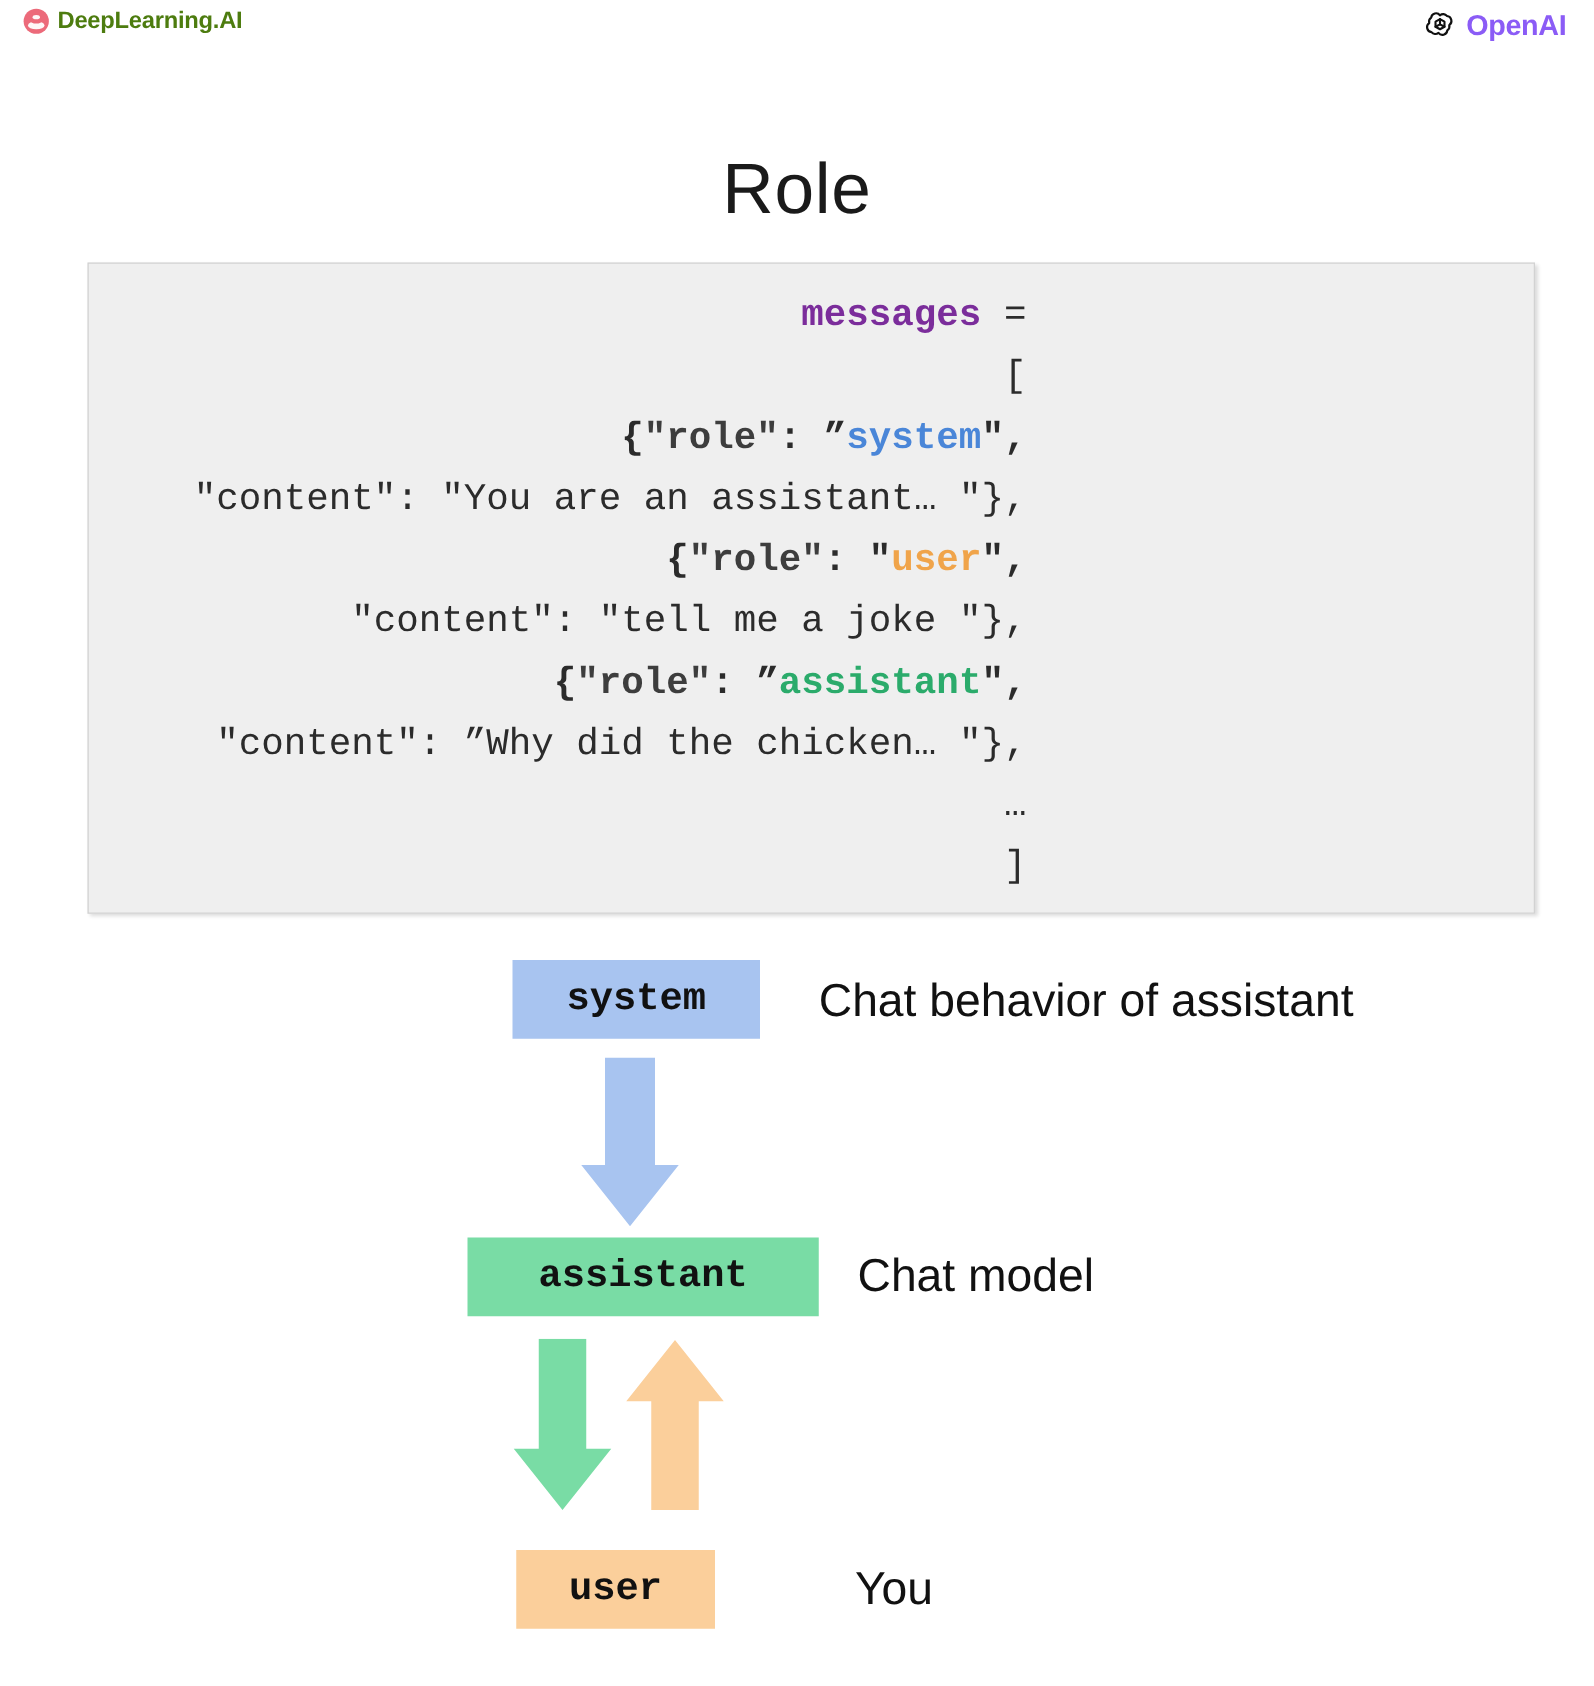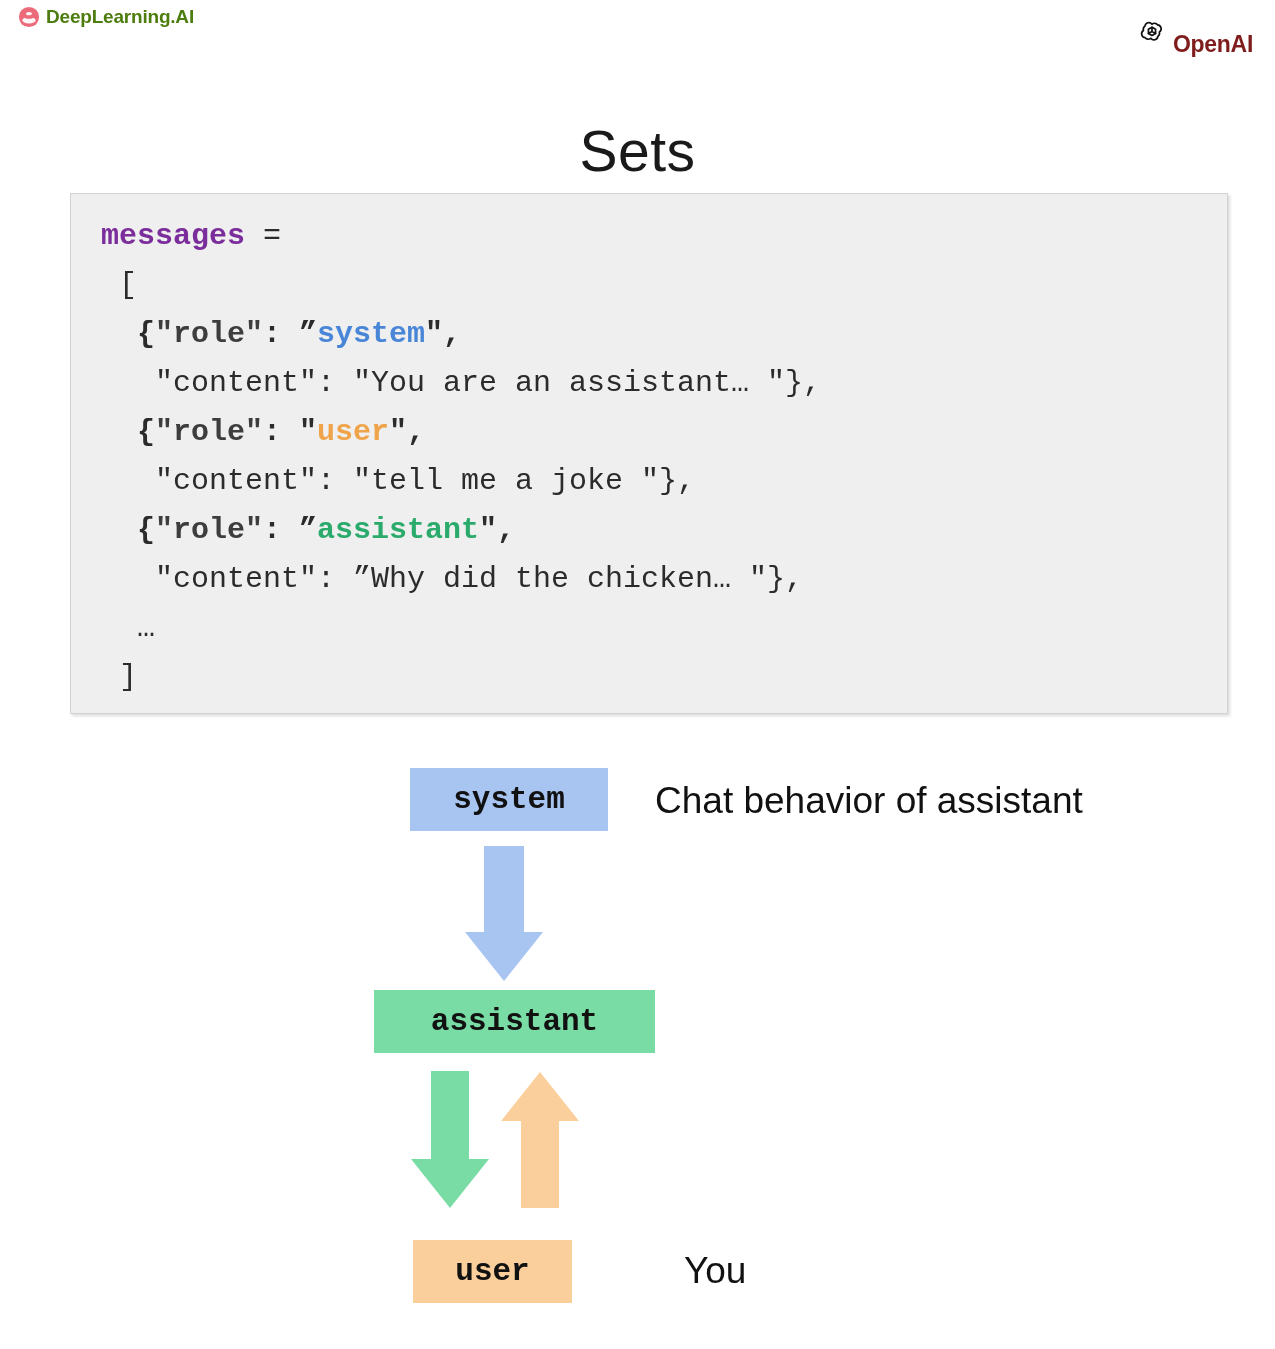--- a/index.html
+++ b/index.html
@@ -41,48 +41,48 @@
     top: 7px;
     display: flex;
     align-items: center;
     gap: 8px;
   }
   .brand-right .oai-mark { width: 26px; height: 26px; display:block; }
   .brand-right .oai-text {
     font-size: 23px;
     font-weight: 700;
     letter-spacing: -0.3px;
-    color: #7f1d1d;
-    margin-top: 24px;
+    color: #8b5cf6;
   }
 
   
   .slide-title {
     position: absolute;
     left: 0;
     top: 118px;
     width: 1275px;
     text-align: center;
     font-size: 57px;
     font-weight: 400;
     letter-spacing: 0.5px;
     color: #1a1a1a;
   }
 
   
   .code-card {
     position: absolute;
     left: 70px;
-    top: 193px;
+    top: 210px;
     width: 1158px;
     height: 521px;
     background: #efefef;
     border: 1px solid #d2d2d2;
     box-sizing: border-box;
     box-shadow: 2px 2px 3px rgba(0,0,0,0.14);
+    text-align: right;
   }
   .code-body {
     position: absolute;
     left: 30px;
     top: 18px;
     font-family: "Liberation Mono", "DejaVu Sans Mono", monospace;
     font-size: 30px;
     line-height: 49px;
     white-space: pre;
     color: #2b2b2b;
@@ -147,40 +147,41 @@
   <svg class="oai-mark" viewBox="0 0 32 32">
     <g fill="none" stroke="#111111" stroke-width="2.1" stroke-linejoin="round" stroke-linecap="round">
       <path d="M16 5.2c2.1-1.8 5.1-1.5 6.8.6l.1.1c2 .2 3.7 1.7 4.2 3.7.5 2-.3 4.1-2 5.2.5 2-.2 4.1-1.9 5.3-.2 2-1.6 3.7-3.6 4.2-1.9.5-3.9-.2-5.1-1.8-2.1 1.8-5.2 1.5-6.9-.7-2-.2-3.7-1.7-4.2-3.7-.5-2 .3-4.1 2-5.2-.5-2 .2-4.1 1.9-5.3.2-2 1.6-3.7 3.6-4.2 1.9-.5 3.9.2 5.1 1.8z"></path>
       <path d="M11.6 11.5l4.4-2.5 4.4 2.5v5l-4.4 2.5-4.4-2.5z"></path>
       <path d="M16 9v5.1l4.4 2.4M16 14.1l-4.4 2.4"></path>
     </g>
   </svg>
   <span class="oai-text">OpenAI</span>
 </div>
 
-<div class="slide-title">Sets</div>
+<div class="slide-title">Role</div>
 
 <div class="code-card">
   <div class="code-body" id="code-body"><div class="code-line"><span class="tok-var">messages</span><span class="tok-plain"> =</span></div><div class="code-line"><span class="tok-plain"> [</span></div><div class="code-line"><span class="tok-punct">  {</span><span class="tok-key">"role"</span><span class="tok-punct">: </span><span class="tok-punct">”</span><span class="tok-sys">system</span><span class="tok-punct">",</span></div><div class="code-line"><span class="tok-plain">   "content": "You are an assistant… "},</span></div><div class="code-line"><span class="tok-punct">  {</span><span class="tok-key">"role"</span><span class="tok-punct">: </span><span class="tok-punct">"</span><span class="tok-user">user</span><span class="tok-punct">",</span></div><div class="code-line"><span class="tok-plain">   "content": "tell me a joke "},</span></div><div class="code-line"><span class="tok-punct">  {</span><span class="tok-key">"role"</span><span class="tok-punct">: </span><span class="tok-punct">”</span><span class="tok-asst">assistant</span><span class="tok-punct">",</span></div><div class="code-line"><span class="tok-plain">   "content": ”Why did the chicken… "},</span></div><div class="code-line"><span class="tok-plain">  …</span></div><div class="code-line"><span class="tok-plain"> ]</span></div></div>
 </div>
 
 <div class="diagram">
 
   <div class="role-box box-system">
     <span>system</span>
   </div>
   <div class="side-label label-system">Chat behavior of assistant</div>
 
   <svg class="arrow-svg arrow-blue" width="80" height="136" viewBox="0 0 80 136">
     <polygon points="20,0 60,0 60,86 79,86 40,135 1,86 20,86" fill="#a8c4f0"></polygon>
   </svg>
 
   <div class="role-box box-assistant">
     <span>assistant</span>
   </div>
+  <div class="side-label label-assistant">Chat model</div>
 
   <svg class="arrow-svg arrow-green" width="80" height="138" viewBox="0 0 80 138">
     <polygon points="21,0 59,0 59,88 79,88 40,137 1,88 21,88" fill="#79dca5"></polygon>
   </svg>
 
   <svg class="arrow-svg arrow-orange" width="80" height="138" viewBox="0 0 80 138">
     <polygon points="40,1 79,50 59,50 59,137 21,137 21,50 1,50" fill="#fbcf9b"></polygon>
   </svg>
 
   <div class="role-box box-user">

